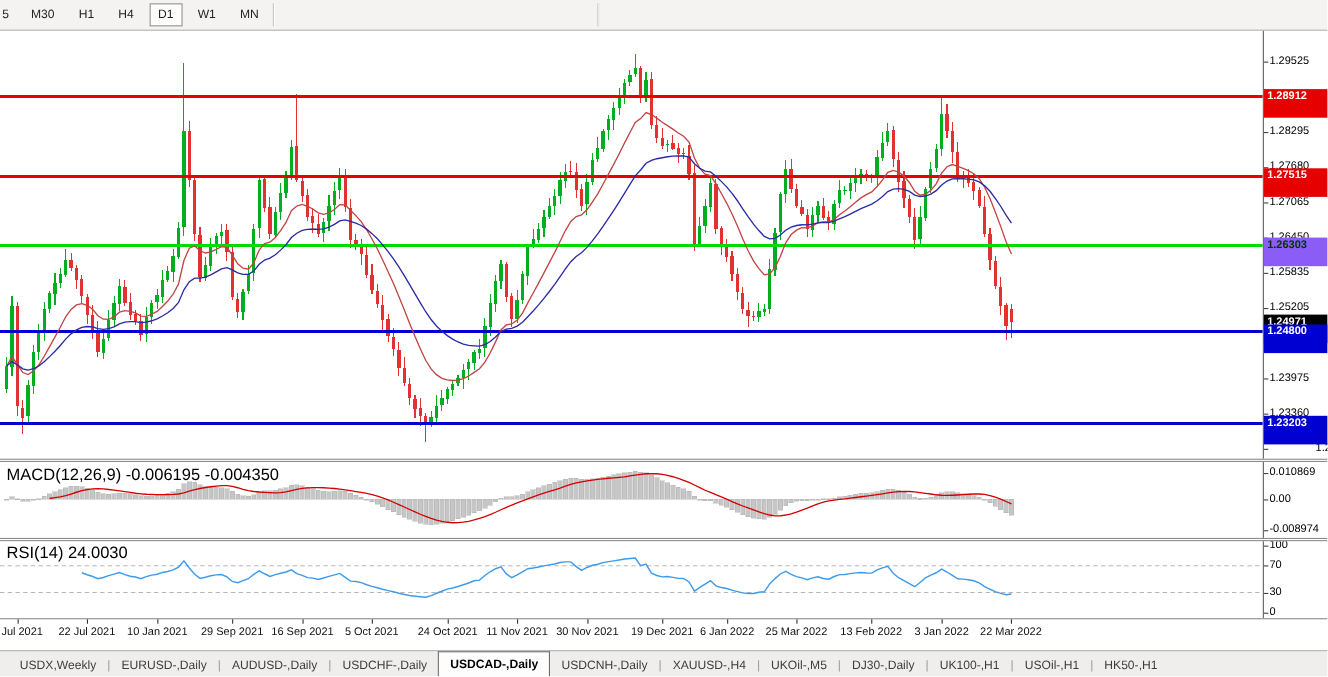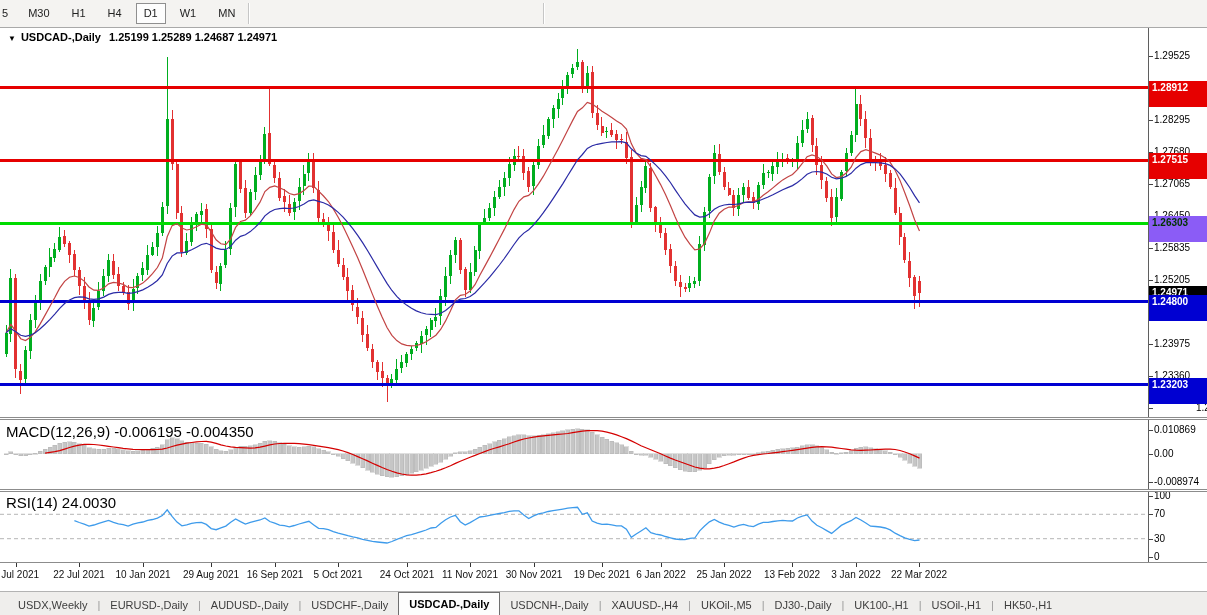--- a/index.html
+++ b/index.html
@@ -55,23 +55,20 @@
       <div class="tfbtn">M30</div>
       <div class="tfbtn">H1</div>
       <div class="tfbtn">H4</div>
       <div class="tfbtn active">D1</div>
       <div class="tfbtn">W1</div>
       <div class="tfbtn">MN</div>
       <div class="tb-sep"></div>
       <div class="tb-sep far"></div>
     </div>
 
-  <div id="chart-title">
-    <span class="tri">▼</span><span>USDCAD-,Daily</span><span class="vals">1.25199 1.25289 1.24687 1.24971</span>
-  </div>
 
   <svg id="main-svg" class="panel-svg" style="top:28px;" width="1148" height="389">
       <g shape-rendering="crispEdges">
         <line x1="6" x2="6" y1="296.6" y2="329.3" stroke="#00ae1f" stroke-width="1"></line>
         <rect x="4.5" y="304.8" width="3" height="20.8" fill="#00ae1f"></rect>
         <line x1="10.885" x2="10.885" y1="241.2" y2="314.1" stroke="#00ae1f" stroke-width="1"></line>
         <rect x="9.4" y="250.2" width="3" height="55.8" fill="#00ae1f"></rect>
         <line x1="15.77" x2="15.77" y1="246.4" y2="349.8" stroke="#e23131" stroke-width="1"></line>
         <rect x="14.3" y="250.0" width="3" height="91.2" fill="#e23131"></rect>
         <line x1="20.655" x2="20.655" y1="335.7" y2="366.2" stroke="#e23131" stroke-width="1"></line>
@@ -710,37 +707,37 @@
     </div>
 
   <div id="date-strip">
       <div class="dtick" style="left:16px;"></div>
       <div class="dlabel" style="left:16px;">4 Jul 2021</div>
       <div class="dtick" style="left:79px;"></div>
       <div class="dlabel" style="left:79px;">22 Jul 2021</div>
       <div class="dtick" style="left:143px;"></div>
       <div class="dlabel" style="left:143px;">10 Jan 2021</div>
       <div class="dtick" style="left:211px;"></div>
-      <div class="dlabel" style="left:211px;">29 Aug 2021</div>
+      <div class="dlabel" style="left:211px;">29 Sep 2021</div>
       <div class="dtick" style="left:275px;"></div>
       <div class="dlabel" style="left:275px;">16 Sep 2021</div>
       <div class="dtick" style="left:338px;"></div>
       <div class="dlabel" style="left:338px;">5 Oct 2021</div>
       <div class="dtick" style="left:407px;"></div>
       <div class="dlabel" style="left:407px;">24 Oct 2021</div>
       <div class="dtick" style="left:470px;"></div>
       <div class="dlabel" style="left:470px;">11 Nov 2021</div>
       <div class="dtick" style="left:534px;"></div>
       <div class="dlabel" style="left:534px;">30 Nov 2021</div>
       <div class="dtick" style="left:602px;"></div>
       <div class="dlabel" style="left:602px;">19 Dec 2021</div>
       <div class="dtick" style="left:661px;"></div>
       <div class="dlabel" style="left:661px;">6 Jan 2022</div>
       <div class="dtick" style="left:724px;"></div>
-      <div class="dlabel" style="left:724px;">25 Jan 2022</div>
+      <div class="dlabel" style="left:724px;">25 Mar 2022</div>
       <div class="dtick" style="left:792px;"></div>
       <div class="dlabel" style="left:792px;">13 Feb 2022</div>
       <div class="dtick" style="left:856px;"></div>
       <div class="dlabel" style="left:856px;">3 Jan 2022</div>
       <div class="dtick" style="left:919px;"></div>
       <div class="dlabel" style="left:919px;">22 Mar 2022</div>
     </div>
 
   <div id="tabbar">
       <div class="tab">USDX,Weekly</div>

